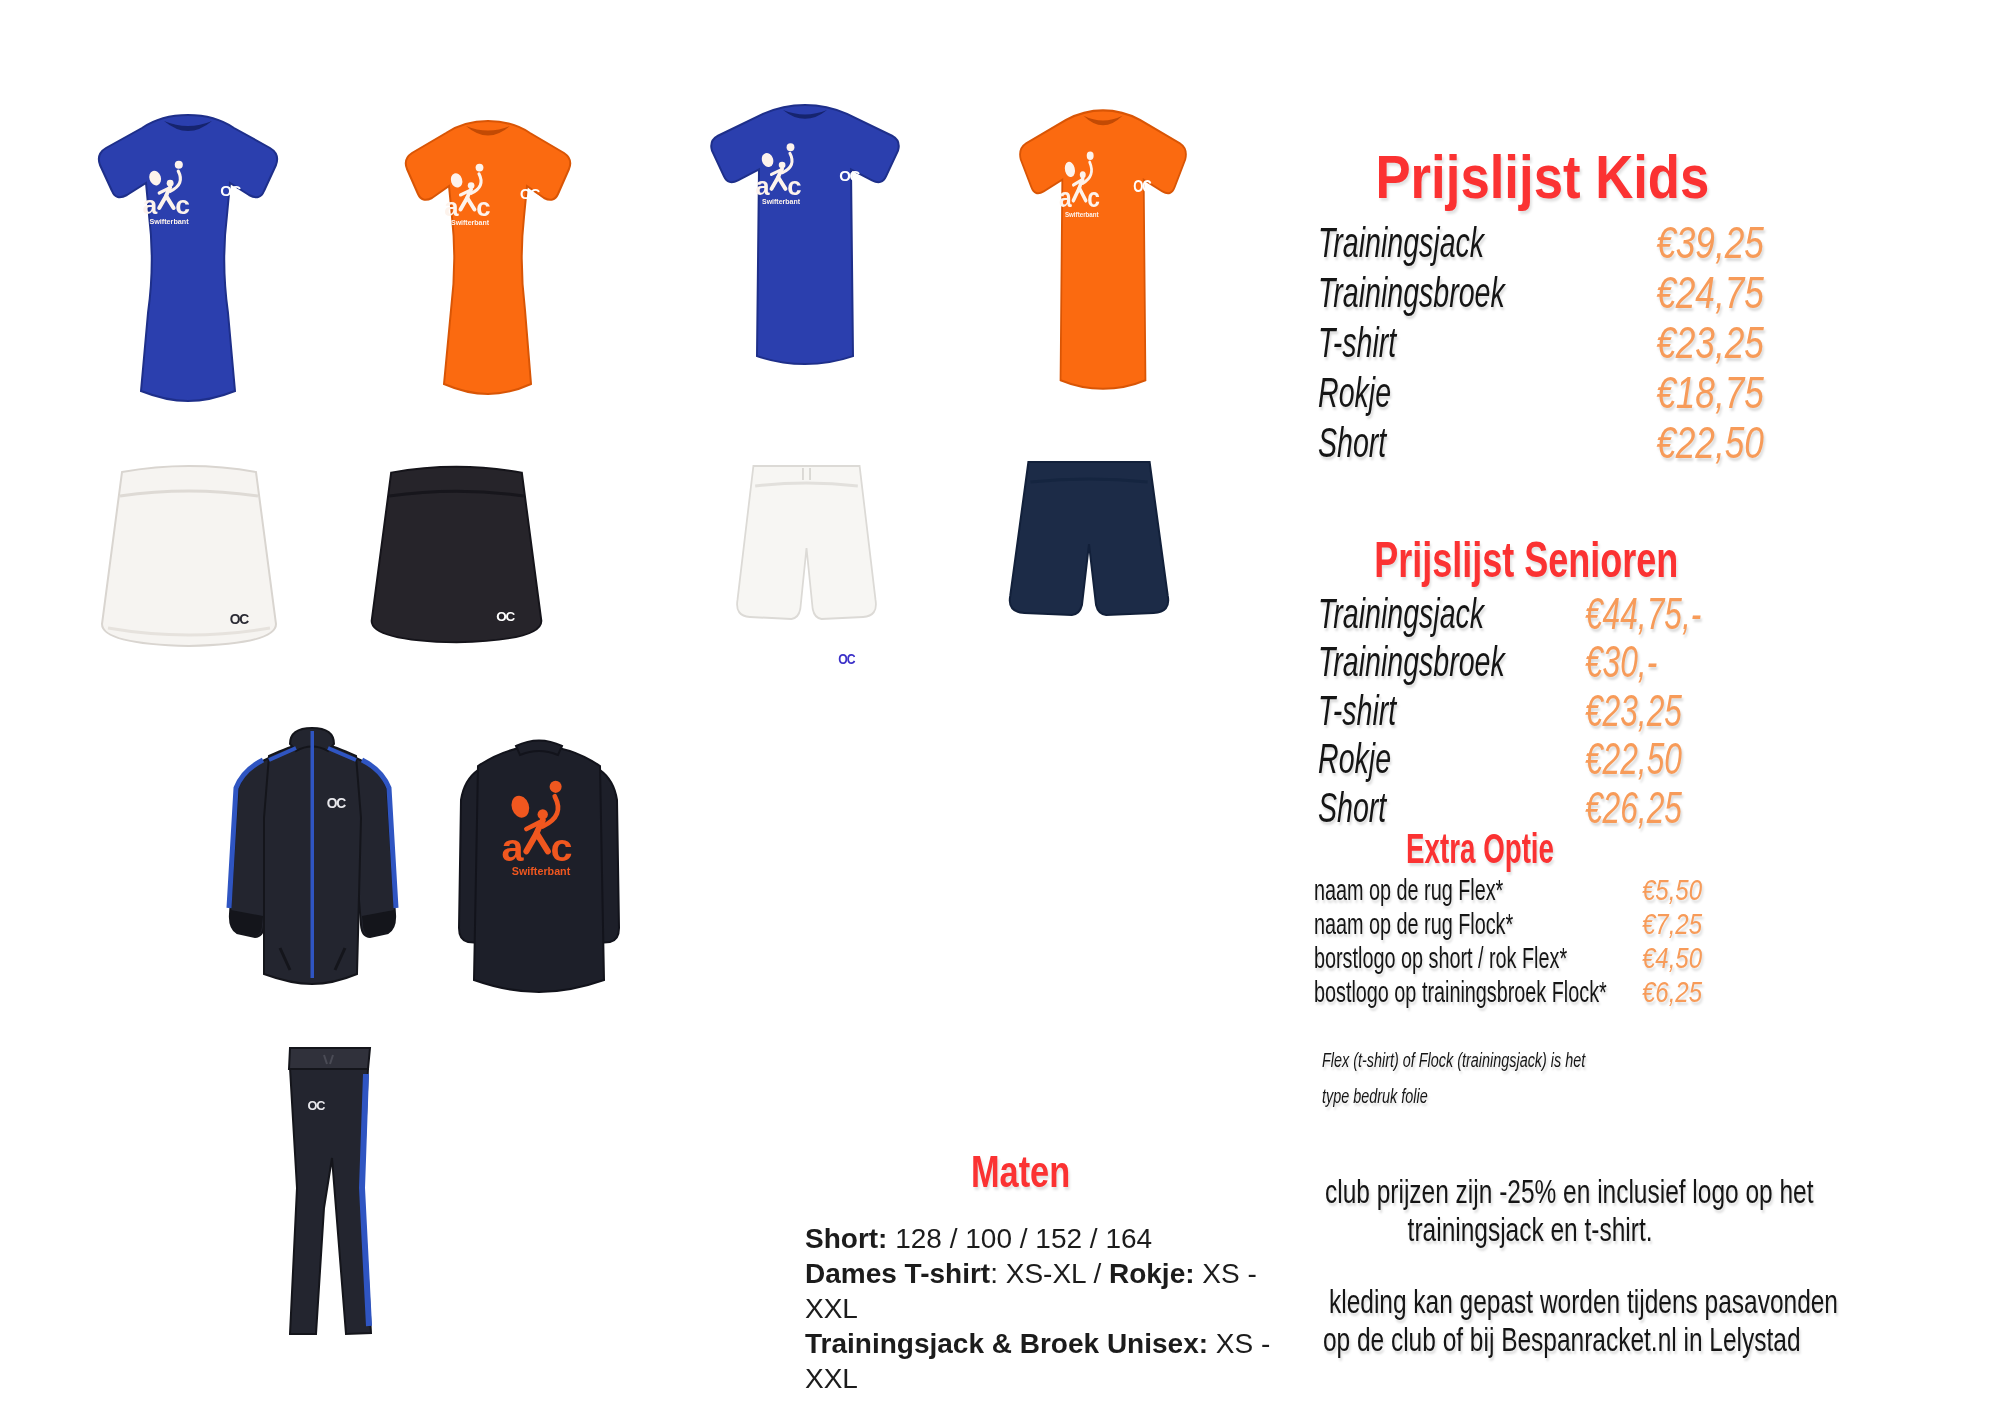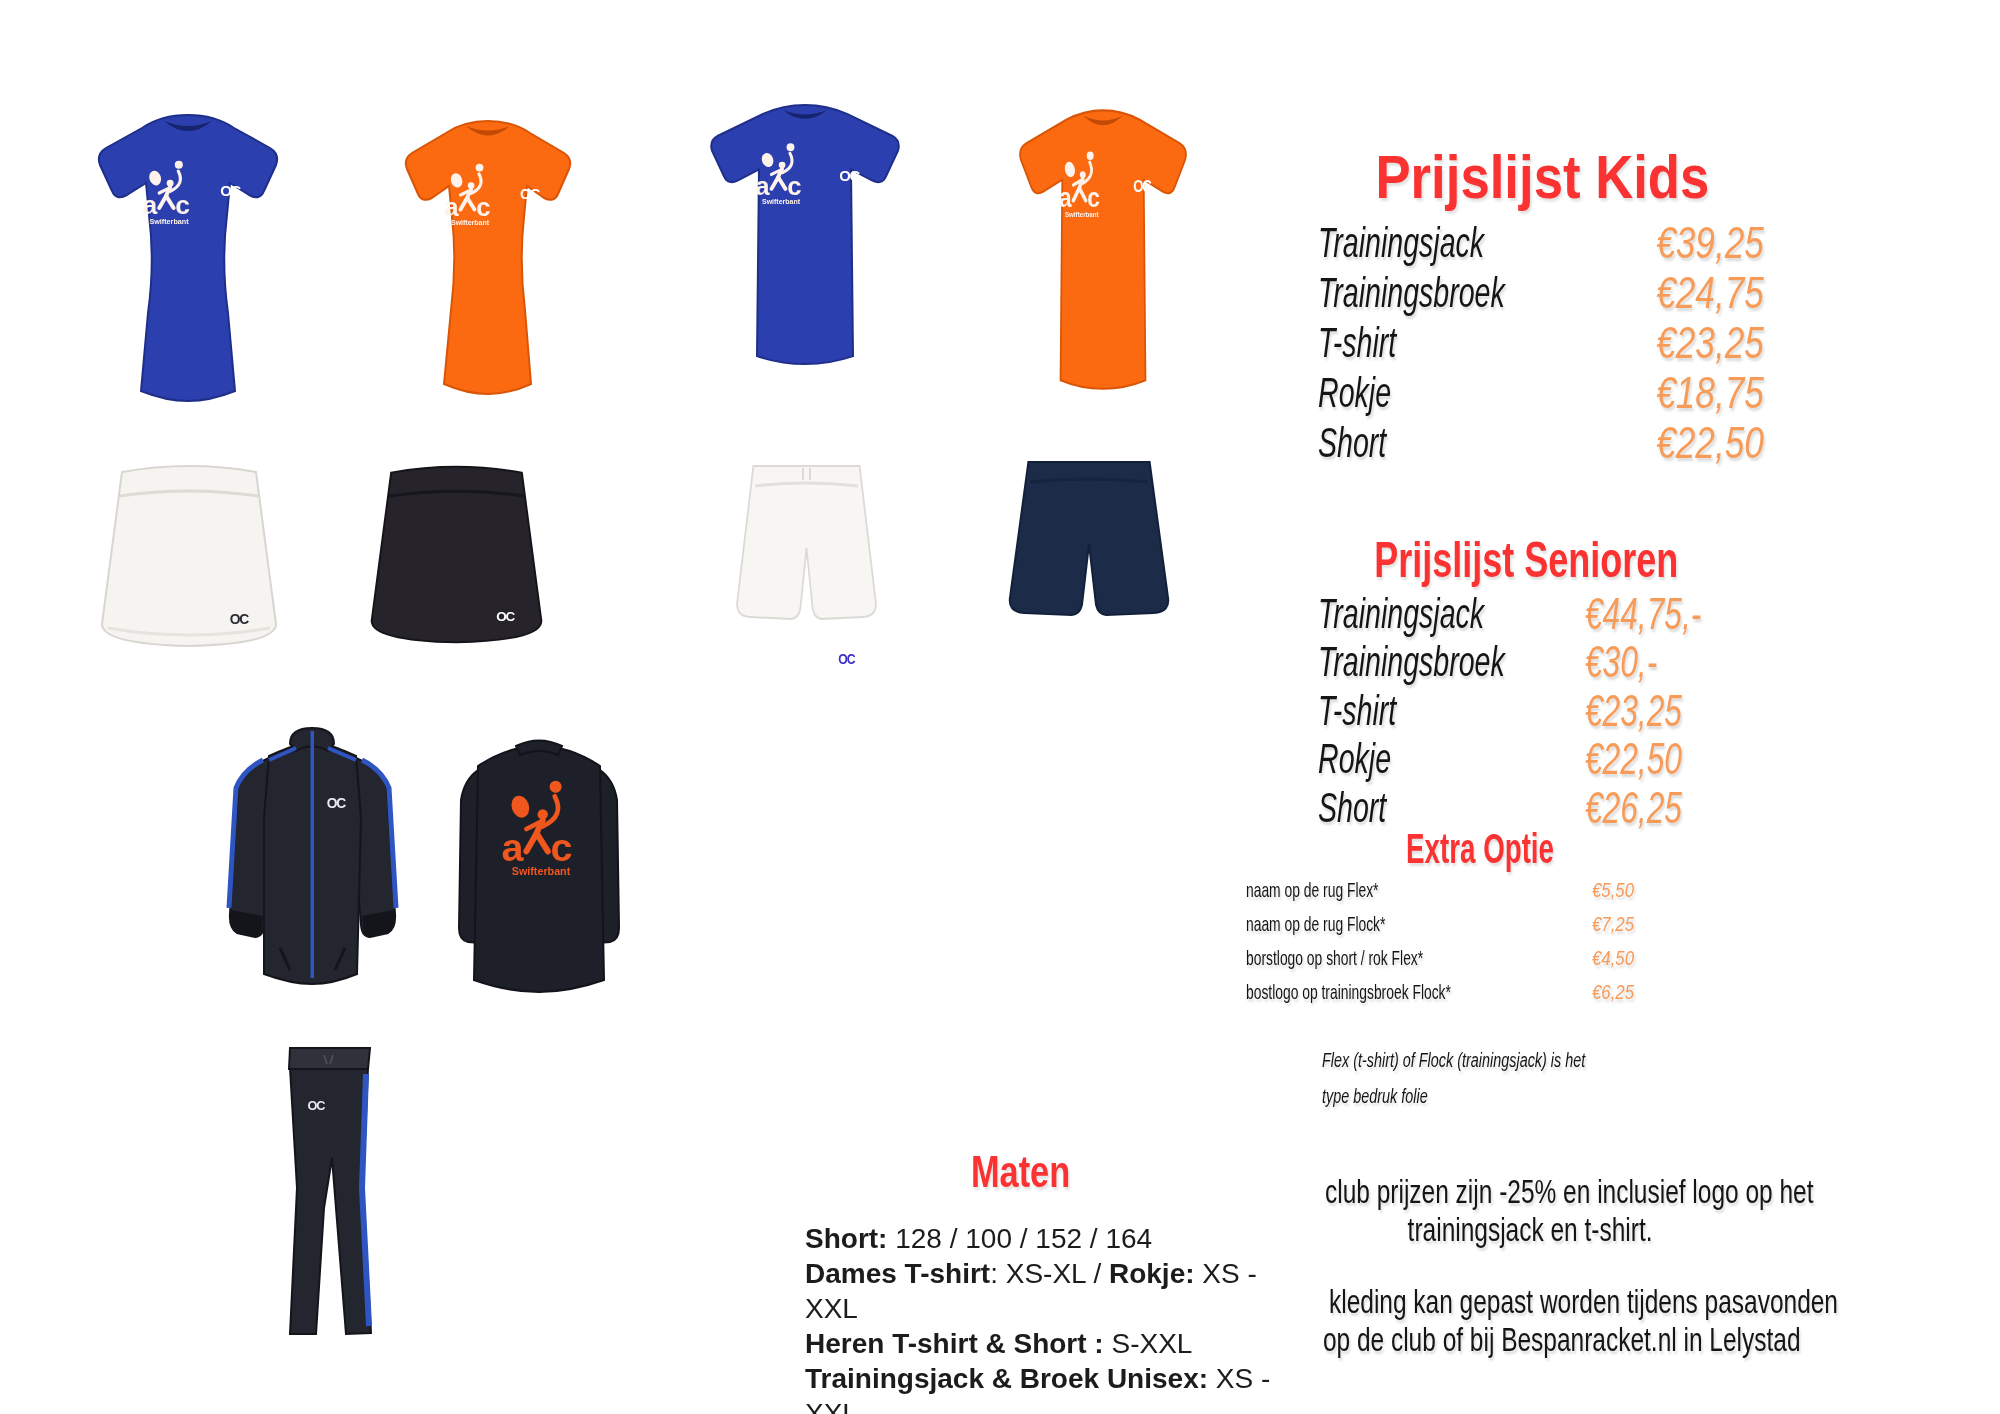--- a/index.html
+++ b/index.html
@@ -39,21 +39,21 @@
   .maten-title .sx{transform:scaleX(0.78);transform-origin:50% 50%;}
 
   .prow{position:absolute;left:1318px;width:480px;line-height:50px;font-size:42px;}
   .prow .plabel{font-style:italic;transform:scaleX(0.68);transform-origin:0 50%;}
   .prow .pprice{position:absolute;top:0;font-style:italic;color:var(--price-orange);}
   .prow.kids .pprice{left:312px;width:160px;text-align:center;font-size:44px;
                      transform:scaleX(0.8);transform-origin:50% 50%;}
   .prow.sen{line-height:48px;}
   .prow.sen .pprice{left:267px;text-align:left;font-size:44px;
                     transform:scaleX(0.72);transform-origin:0 50%;}
-  .xrow{position:absolute;left:1246px;width:480px;line-height:34px;font-size:21px;}
+  .xrow{position:absolute;left:1314px;width:480px;line-height:34px;font-size:30px;}
   .xrow .plabel{transform:scaleX(0.66);transform-origin:0 50%;}
   .xrow .pprice{position:absolute;top:0;left:268px;width:120px;text-align:right;
                 font-style:italic;color:var(--price-orange);
                 transform:scaleX(0.8);transform-origin:100% 50%;}
 
   .note-flex{left:1322px;top:1042px;font-size:20px;line-height:36px;font-style:italic;}
   .note-flex .sx{transform:scaleX(0.72);transform-origin:0 50%;}
   .note-center{text-align:center;font-size:34px;line-height:38px;}
   .note-club{left:1230px;top:1172px;width:600px;}
   .note-fit{left:1230px;top:1282px;width:600px;}
@@ -288,17 +288,16 @@
     <div><span class="sx">op de club of bij Bespanracket.nl in Lelystad</span></div>
   </div>
 
   <div class="abs red-title maten-title">
     <span class="sx">Maten</span>
   </div>
 
   <div class="abs maten-body">
     <div><span class="mb">Short:</span><span> 128 / 100 / 152 / 164</span></div>
     <div><span class="mb">Dames T-shirt</span><span>: XS-XL / </span><span class="mb">Rokje:</span><span> XS - XXL</span></div>
-    <div><span class="mb">Heren T-shirt &amp; Short :</span><span> S-XXL</span></div>
     <div><span class="mb">Trainingsjack &amp; Broek Unisex:</span><span> XS - XXL</span></div>
   </div>
 
 </div>
 
 </body></html>

